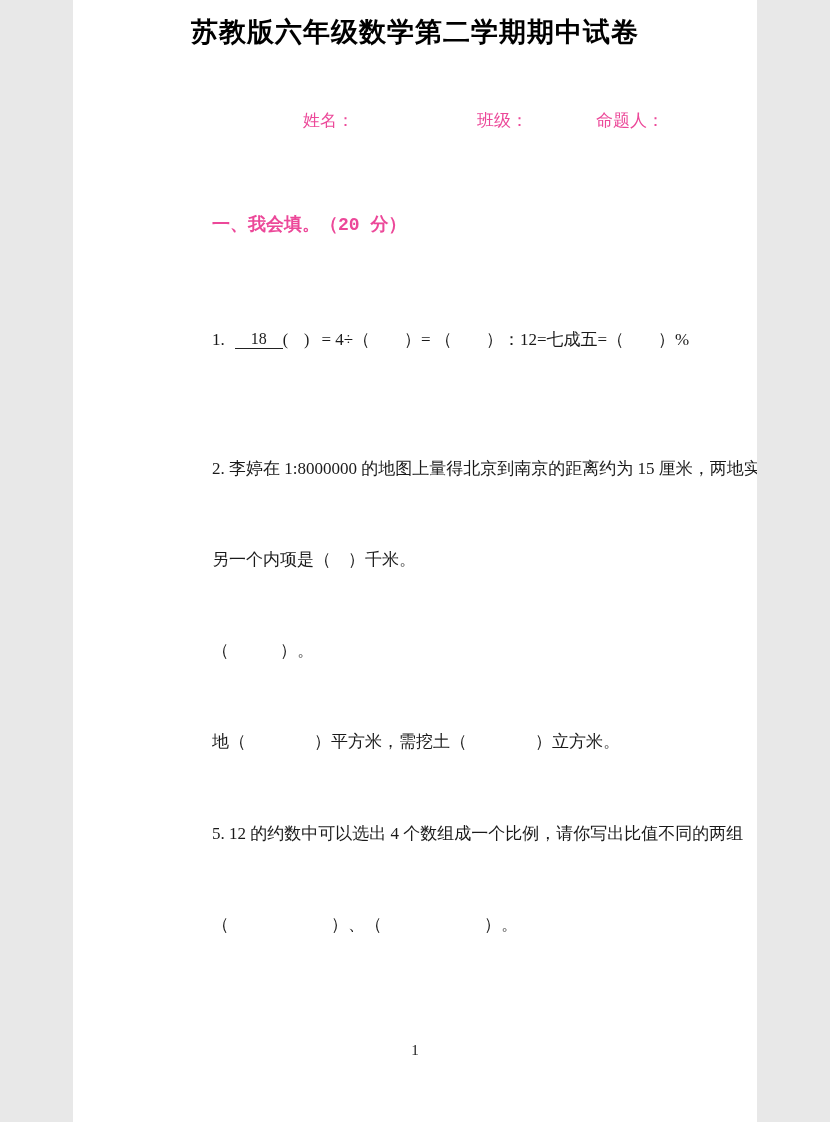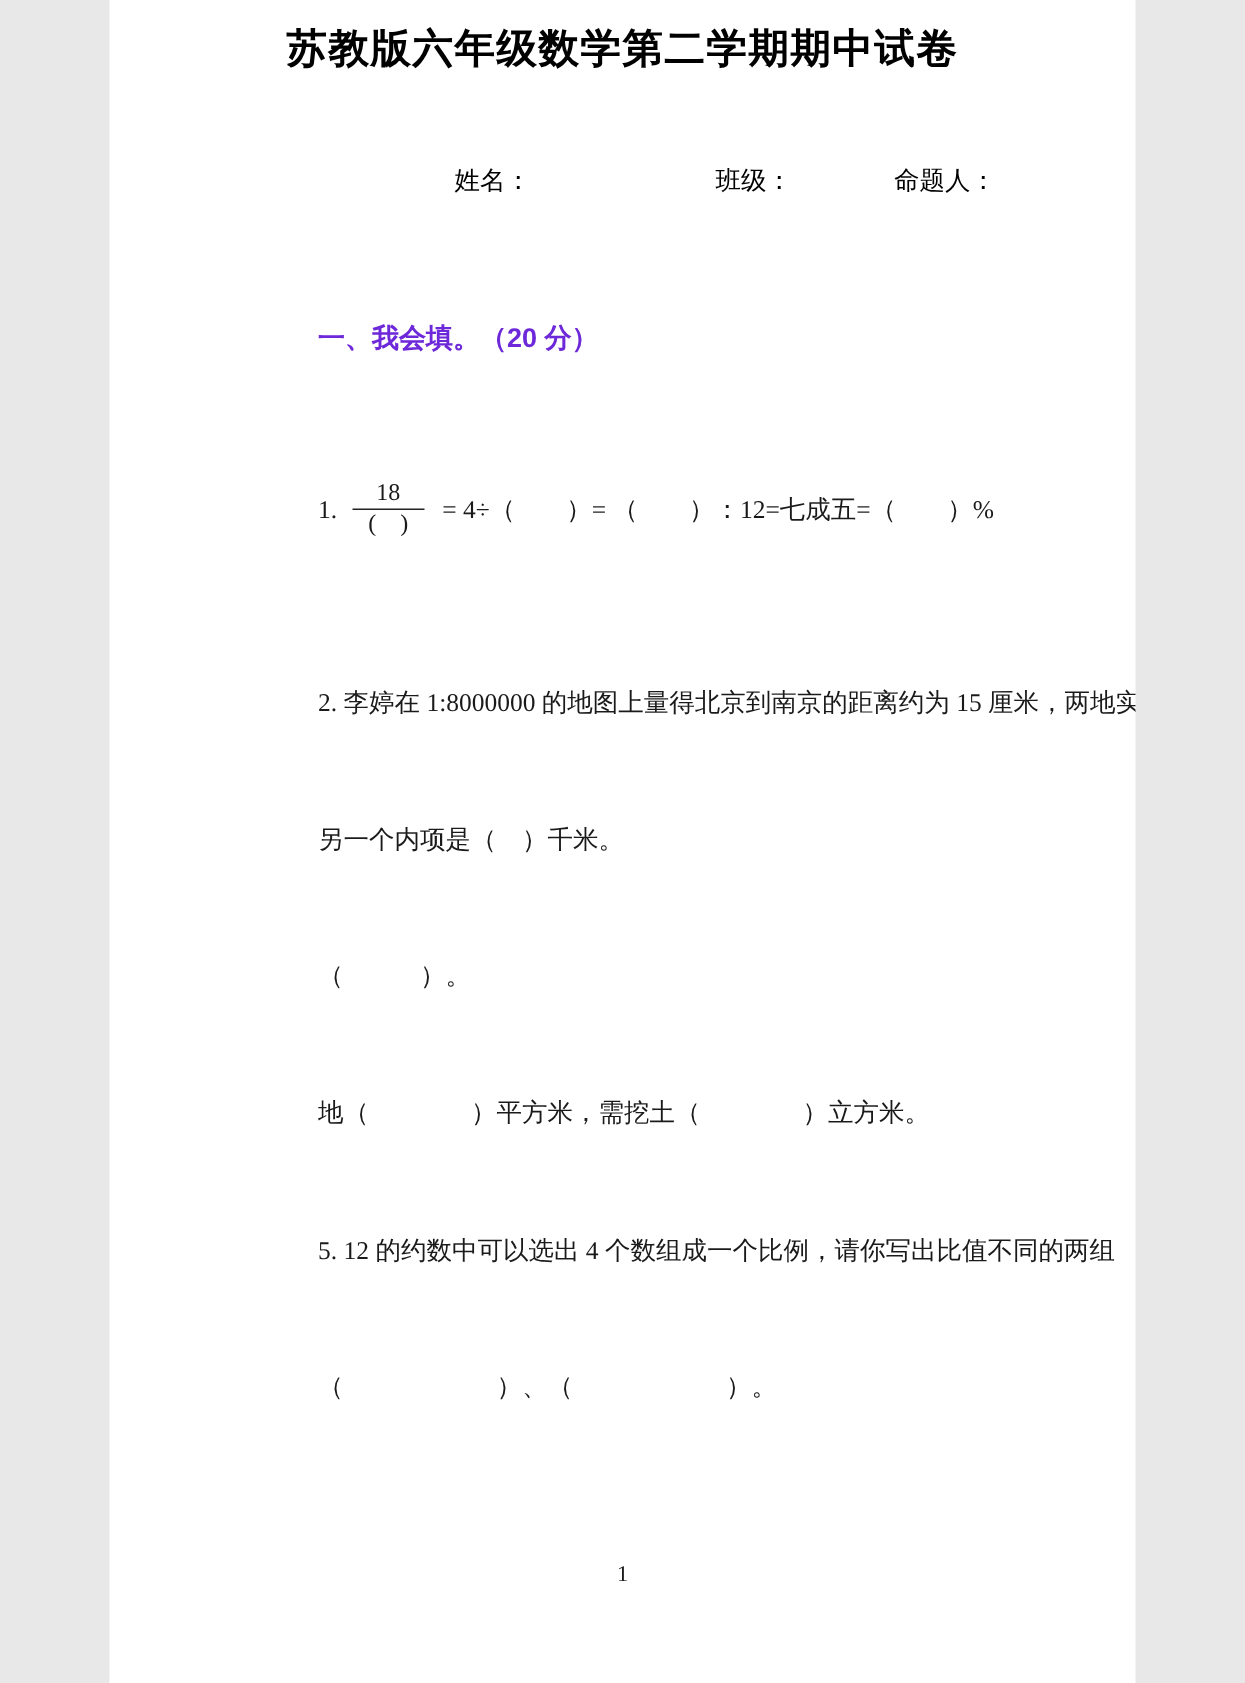--- a/index.html
+++ b/index.html
@@ -8,40 +8,40 @@
     background:#ffffff;overflow:hidden;color:#1a1a1a;
   }
   .title{
     position:absolute;top:14px;left:0;width:100%;text-align:center;
     font-family:"Liberation Sans","DejaVu Sans",sans-serif;
     font-weight:bold;font-size:27px;letter-spacing:1px;color:#000;
   }
   .hdr{
     position:absolute;top:109px;
     font-family:Liberation Sans, sans-serif;
-    font-size:17px;color:#000000;
+    font-size:17px;color:#ec4899;
   }
   .hdr-name{left:230px}
   .hdr-class{left:404px}
   .hdr-proposer{left:523px}
   .content{
     position:absolute;top:136px;left:139px;width:572px;
     font-family:"Liberation Serif","DejaVu Serif",serif;
     font-size:17px;line-height:25.4px;color:#1a1a1a;
     white-space:pre-wrap;
   }
   .sec-h{
-    font-family:Liberation Sans, sans-serif;
-    font-weight:bold;font-size:18px;line-height:26px;color:#6d28d9;
+    font-family:Liberation Mono, monospace;
+    font-weight:bold;font-size:18px;line-height:26px;color:#ec4899;
   }
   .line{min-height:25.4px;margin-top:15px;}
   .q1{display:flex;align-items:center;height:50px;}
   .q1-pre{margin-right:10px;}
   .frac{
-    display:inline-flex;flex-direction:column;align-items:center;
+    display:inline-flex;flex-direction:row;align-items:center;
     line-height:1.1;font-size:16px;margin-right:12px;text-align:center;
   }
   .frac-top{padding:0 16px 1px 16px;border-bottom:1.6px solid #222;}
   .frac-bot{padding-top:1px;}
   .pagenum{
     position:absolute;top:1042px;left:0;width:100%;text-align:center;
     font-family:"Liberation Serif","DejaVu Serif",serif;font-size:15px;color:#1a1a1a;
   }
 </style>
 </head>

